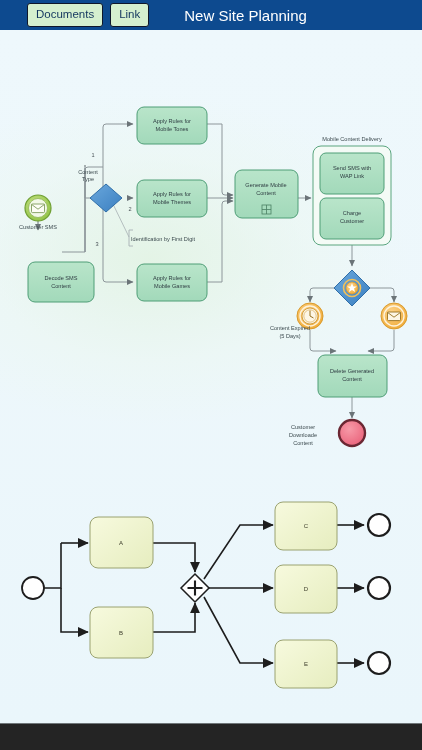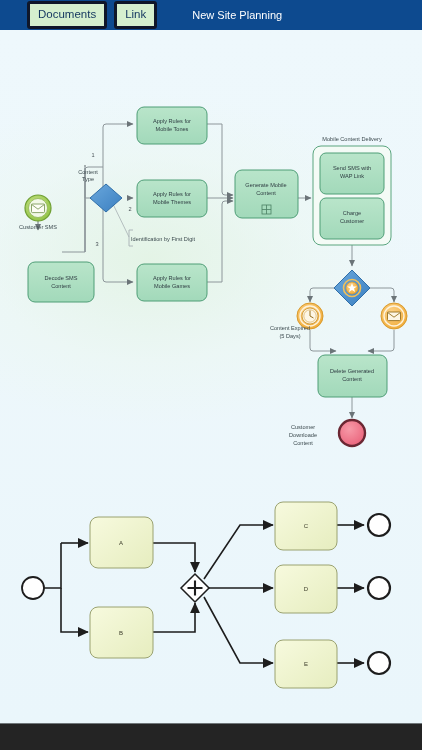--- a/index.html
+++ b/index.html
@@ -11,28 +11,28 @@
   #app{position:relative;width:422px;height:750px;overflow:hidden;}
 
   
   .toolbar{
     position:absolute;left:0;top:0;width:422px;height:30px;
     background:#0d4a8f;
     display:flex;align-items:center;
     box-sizing:border-box;padding-left:27px;
   }
   .tb-btn{
-    background:#d5f0cf;border:3px solid #0f172a;border-radius:3px;
+    background:#d5f0cf;border:1px solid #0f172a;border-radius:3px;
     color:#12355e;font-size:11.5px;line-height:1;
     padding:5px 8px 6px 8px;margin-right:7px;
     font-family:"Liberation Sans",sans-serif;
     cursor:pointer;white-space:nowrap;
   }
   .tb-title{
-    color:#ffffff;font-size:11px;margin-left:28px;white-space:nowrap;
+    color:#ffffff;font-size:15px;margin-left:28px;white-space:nowrap;
   }
 
   
   .canvas{
     position:absolute;left:0;top:30px;width:422px;height:693px;
     background:
       radial-gradient(ellipse 360px 230px at 150px 230px, rgba(226,243,226,.85) 0%, rgba(235,247,239,.45) 45%, rgba(235,247,250,0) 72%),
       linear-gradient(180deg,#eef8fc 0%,#edf7fb 45%,#eaf6fb 100%);
     overflow:hidden;
   }

